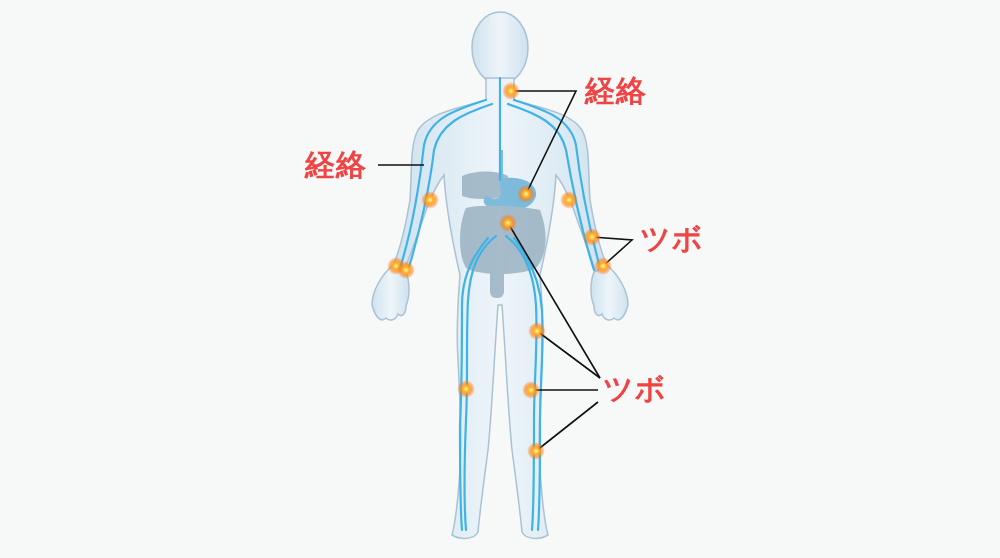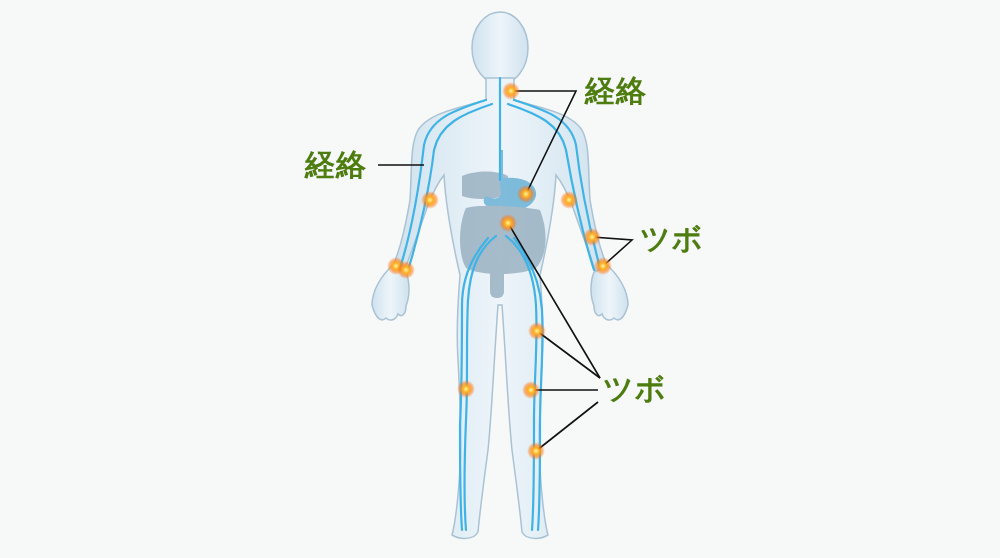--- a/index.html
+++ b/index.html
@@ -1,18 +1,18 @@
 <!DOCTYPE html>
 <html><head>
 <meta charset="utf-8">
 <style>
   html, body { margin:0; padding:0; }
   body { width:1000px; height:558px; background:#f7f8f8; overflow:hidden; position:relative; font-family:"DejaVu Sans", sans-serif; }
   #stage { position:absolute; left:0; top:0; width:1000px; height:558px; }
-  .label { position:absolute; font-weight:bold; font-size:30px; color:#4d7c0f; letter-spacing:1px; line-height:1; }
+  .label { position:absolute; font-weight:bold; font-size:30px; color:#ef4444; letter-spacing:1px; line-height:1; }
 </style>
 </head>
 <body>
 
 <div id="stage">
   <svg width="1000" height="558" viewBox="0 0 1000 558">
     <defs>
       <radialGradient id="glow" cx="50%" cy="50%" r="50%">
         <stop offset="0%" stop-color="#fff6a8"></stop>
         <stop offset="35%" stop-color="#ffb020"></stop>

